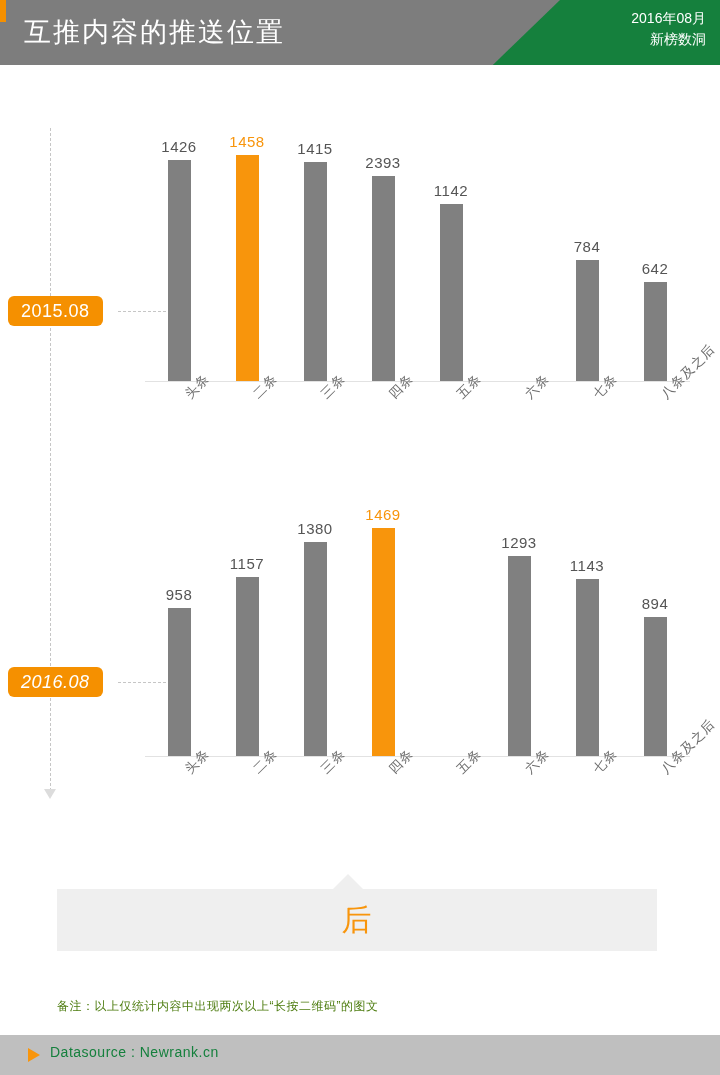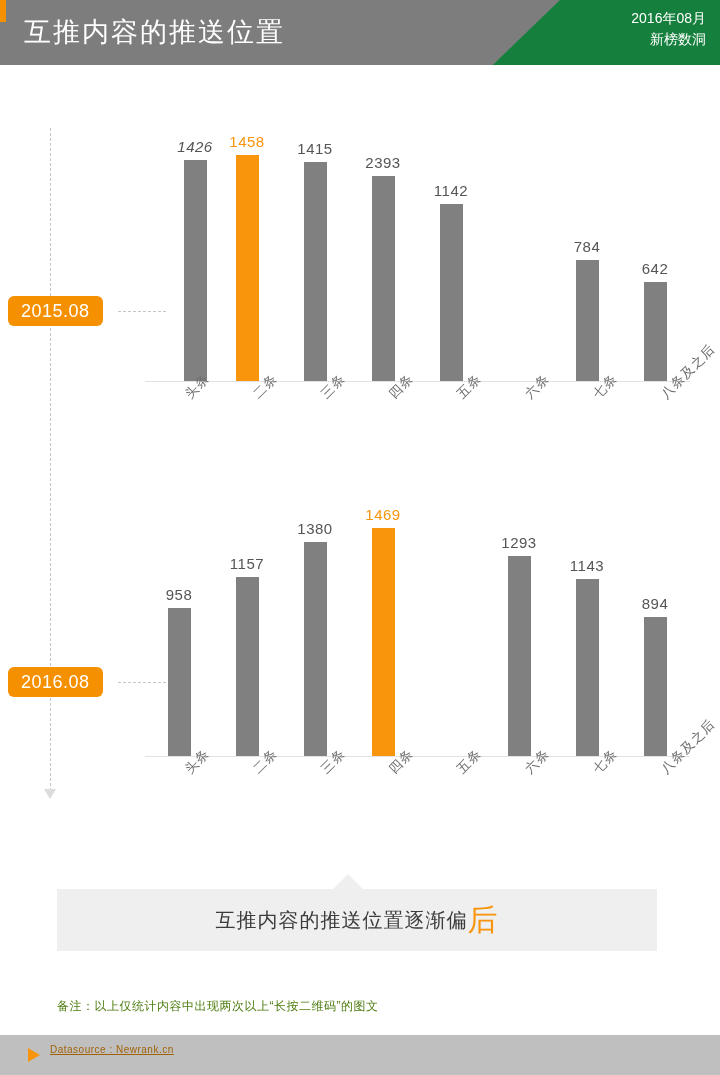--- a/index.html
+++ b/index.html
@@ -20,21 +20,21 @@
   .header-meta{position:absolute;right:14px;top:8px;text-align:right;color:#ffffff;font-size:14px;line-height:21px;}
 
   
   .timeline{position:absolute;left:50px;top:128px;width:0;height:668px;border-left:1px dashed #c6c6c6;}
   .timeline-arrow{position:absolute;left:44px;top:789px;width:0;height:0;
     border-left:6px solid transparent;border-right:6px solid transparent;border-top:10px solid #dcdcdc;}
 
   .year-badge{position:absolute;left:8px;height:30px;line-height:30px;padding:0 13px;
     background:#f59000;color:#ffffff;font-size:18px;border-radius:6px;letter-spacing:.5px;white-space:nowrap;}
   .year-badge.b1{top:296px;}
-  .year-badge.b2{top:667px;}
+  .year-badge.b2{top:667px;font-style:italic;}
   .badge-dash{position:absolute;left:118px;width:48px;height:0;border-top:1px dashed #c6c6c6;}
   .badge-dash.d1{top:311px;}
   .badge-dash.d2{top:682px;}
 
   
   .chart{position:absolute;left:145px;width:560px;}
   .chart.c1{top:130px;height:270px;}
   .chart.c2{top:505px;height:270px;}
   .chart-plot{position:absolute;left:0;top:0;width:545px;height:251px;}
   .axis{position:absolute;left:0;width:545px;height:0;border-top:1px solid #e2e2e2;}
@@ -55,21 +55,21 @@
     border-left:16px solid transparent;border-right:16px solid transparent;border-bottom:16px solid #efefef;}
   .callout-text{position:absolute;left:0;top:0;width:600px;height:62px;
     display:flex;align-items:center;justify-content:center;font-size:20px;color:#3b3b3b;letter-spacing:1px;}
   .callout-text .em{color:#f8950c;font-size:30px;line-height:30px;}
 
   
   .note{position:absolute;left:57px;top:998px;font-size:12px;color:#4d7c0f;letter-spacing:.5px;}
   .footbar{position:absolute;left:0;top:1035px;width:720px;height:40px;background:#bfbfbf;}
   .foot-tri{position:absolute;left:28px;top:1048px;width:0;height:0;
     border-top:7px solid transparent;border-bottom:7px solid transparent;border-left:12px solid #f8950c;}
-  .foot-text{position:absolute;left:50px;top:1044px;font-size:10px;color:#a16207;letter-spacing:.5px;text-decoration:underline;}
+  .foot-text{position:absolute;left:50px;top:1044px;font-size:14px;color:#15803d;letter-spacing:.5px;}
 </style>
 </head>
 <body>
 
 <div class="header">
   <div class="header-dark"></div>
   <div class="header-accent"></div>
   <div class="header-title">互推内容的推送位置</div>
   <div class="header-meta">
     <div>2016年08月</div>
@@ -81,21 +81,21 @@
 <div class="timeline-arrow"></div>
 
 <div class="badge-dash d1"></div>
 <div class="year-badge b1">2015.08</div>
 <div class="badge-dash d2"></div>
 <div class="year-badge b2">2016.08</div>
 
 <div class="chart c1">
   <div class="chart-plot" id="plot-0">
     <div class="axis a1"></div>
-  <div class="bar-slot" style="left: 16px; font-style: italic;">
+  <div class="bar-slot" style="left: 0px;">
         <div class="bar" style="height: 221px;"></div>
         <div class="bar-val" style="bottom: 226px;">1426</div>
       </div>
       <div class="bar-slot" style="left: 68px;">
         <div class="bar hl" style="height: 226px;"></div>
         <div class="bar-val hl" style="bottom: 231px;">1458</div>
       </div>
       <div class="bar-slot" style="left: 136px;">
         <div class="bar" style="height: 219px;"></div>
         <div class="bar-val" style="bottom: 224px;">1415</div>
@@ -165,21 +165,20 @@
     <div class="xlab" style="left: 240px; top: 260px;">四条</div>
     <div class="xlab" style="left: 308px; top: 260px;">五条</div>
     <div class="xlab" style="left: 376px; top: 260px;">六条</div>
     <div class="xlab" style="left: 444px; top: 260px;">七条</div>
     <div class="xlab" style="left: 512px; top: 260px;">八条及之后</div>
   </div>
 
 <div class="callout-notch"></div>
 <div class="callout">
   <div class="callout-text">
-    <span>互推内容的推送位置逐渐偏</span>
       <span class="em">后</span>
   </div>
 </div>
 
 <div class="note">备注：以上仅统计内容中出现两次以上“长按二维码”的图文</div>
 <div class="footbar"></div>
 <div class="foot-tri"></div>
 <div class="foot-text">Datasource : Newrank.cn</div>
 
 </body></html>

